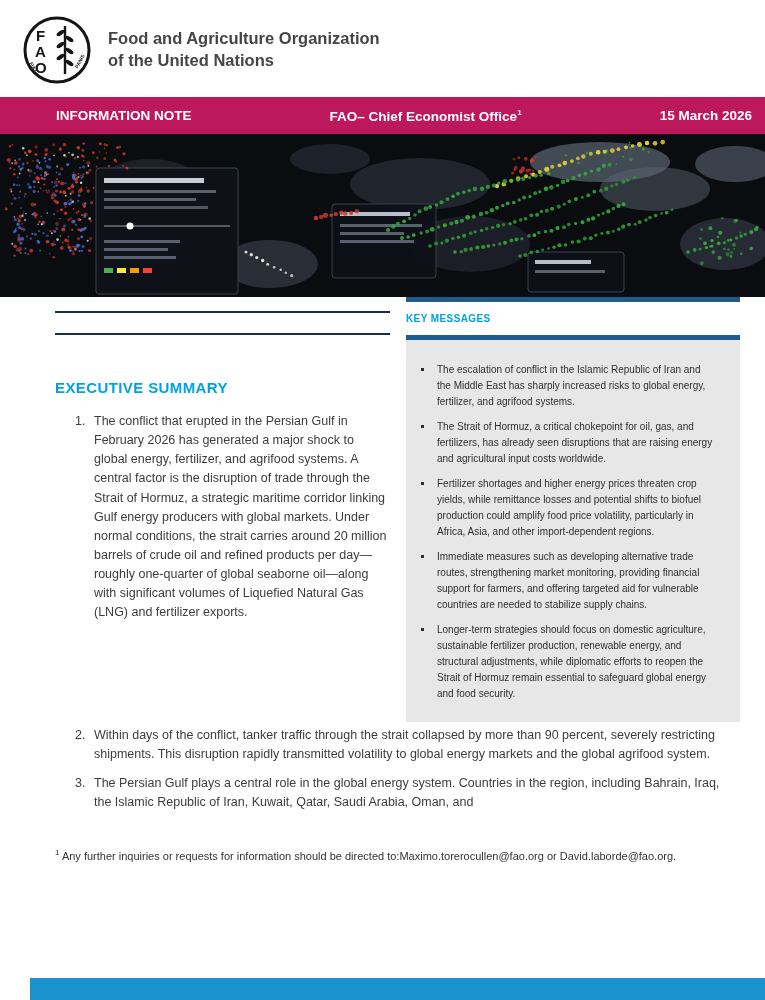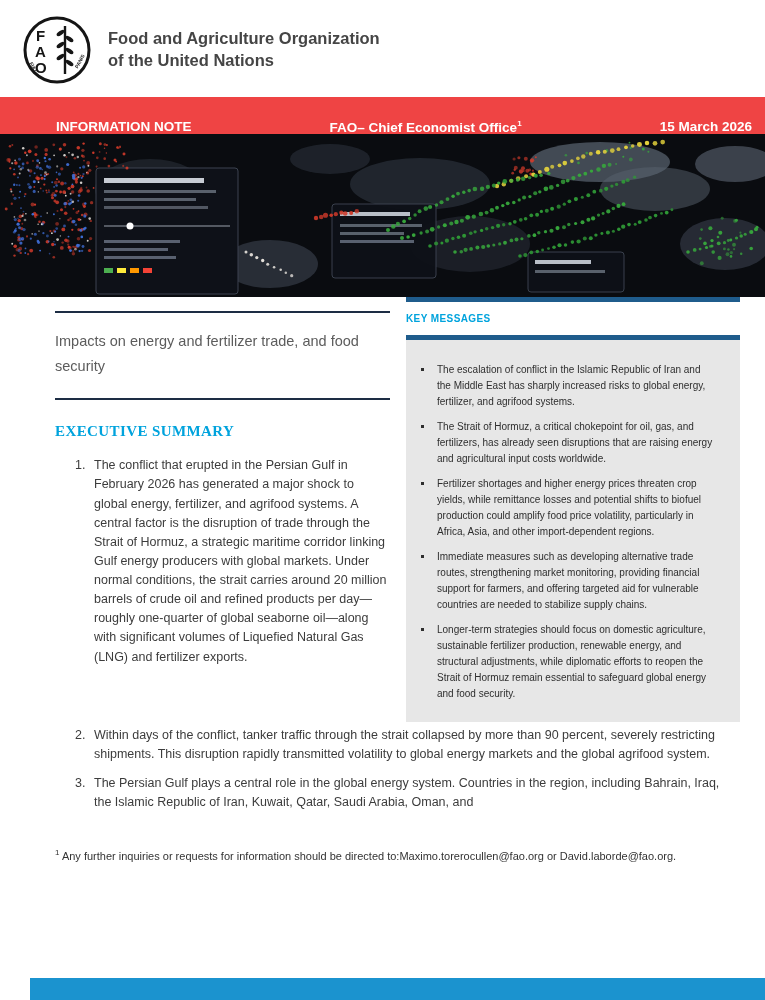--- a/index.html
+++ b/index.html
@@ -5,21 +5,21 @@
   * { box-sizing: border-box; }
   body { margin:0; background:#9a9a9a; font-family:"Liberation Sans", sans-serif; }
   .page { width:765px; height:1000px; margin:0 auto; background:#fff; position:relative; overflow:hidden; }
 
   
   .masthead { display:flex; align-items:center; gap:16px; padding:13px 0 11px 22px; height:97px; }
   .logo-svg { width:70px; height:70px; flex:0 0 70px; }
   .org-name { font-size:16.5px; font-weight:bold; color:#454545; line-height:1.3; }
 
   
-  .banner { height:37px; background:#ef4444; color:#fff; display:flex; align-items:flex-end;
+  .banner { height:37px; background:#be185d; color:#fff; display:flex; align-items:center;
             font-weight:bold; font-size:13.5px; }
   .banner-left { margin-left:56px; }
   .banner-center { flex:1; text-align:center; }
   .banner-center sup { font-size:8px; }
   .banner-right { margin-right:13px; }
 
   
   .hero { height:163px; width:765px; background:#0a0c10; overflow:hidden; }
   .hero svg { display:block; }
 
@@ -30,21 +30,21 @@
   .key-box  { flex:1; border-top:5px solid #1f5c8c; }
 
   .title-rule { border:0; border-top:2px solid #1d2d44; margin:0; }
   .rule-top { margin-top:14px; }
   .rule-bottom { margin-top:20px; }
 
   h1.doc-title { margin:20px 0 0; max-width:292px; font-size:18px; line-height:1.33;
                  color:#141414; letter-spacing:.2px; font-weight:bold; }
   p.subtitle { margin:16px 0 0; max-width:312px; font-size:14.5px; color:#5c5c5c; line-height:1.7; }
 
-  h2.exec-heading { color:#00a3dd; font-size:15px; letter-spacing:.4px; margin:23px 0 16px; font-weight:bold;font-family:Liberation Serif, serif; }
+  h2.exec-heading { color:#00a3dd; font-size:15px; letter-spacing:.4px; margin:44px 0 16px; font-weight:bold; }
 
   ol.num-list { margin:0; padding-left:34px; font-size:12.5px; color:#3c3c3c; line-height:1.53; }
   ol.num-list li { margin-bottom:10px; padding-left:5px; }
   ol.num-list.full { margin-top:4px; }
 
   .key-head h2 { color:#00a3dd; font-size:10px; letter-spacing:.4px; margin:11px 0 11px; font-weight:bold; }
   .key-head { border-bottom:5px solid #1f5c8c; }
   ul.key-list { background:#e7e7e7; margin:0; padding:22px 24px 20px 28px; list-style:square;
                 font-size:10px; line-height:1.6; color:#2e2e2e; }
   ul.key-list li { margin-bottom:9px; padding-left:3px; }
@@ -733,21 +733,20 @@
           <circle cx="751.3" cy="98.0" r="2.10" fill="#37a83c" opacity="0.96"></circle>
           <circle cx="756.0" cy="95.3" r="1.97" fill="#37a83c" opacity="0.96"></circle>
         </g>
     </svg>
   </div>
 
   <main class="content">
     <div class="columns">
       <section class="left-col">
         <hr class="title-rule rule-top">
-        <p class="subtitle">Impacts on energy and fertilizer trade, and food security</p>
         <hr class="title-rule rule-bottom">
         <h2 class="exec-heading">EXECUTIVE SUMMARY</h2>
         <ol class="num-list" start="1">
           <li>The conflict that erupted in the Persian Gulf in February 2026 has generated a major shock to global energy, fertilizer, and agrifood systems. A central factor is the disruption of trade through the Strait of Hormuz, a strategic maritime corridor linking Gulf energy producers with global markets. Under normal conditions, the strait carries around 20 million barrels of crude oil and refined products per day—roughly one-quarter of global seaborne oil—along with significant volumes of Liquefied Natural Gas (LNG) and fertilizer exports.</li>
         </ol>
       </section>
 
       <aside class="key-box">
         <div class="key-head">
           <h2>KEY MESSAGES</h2>

